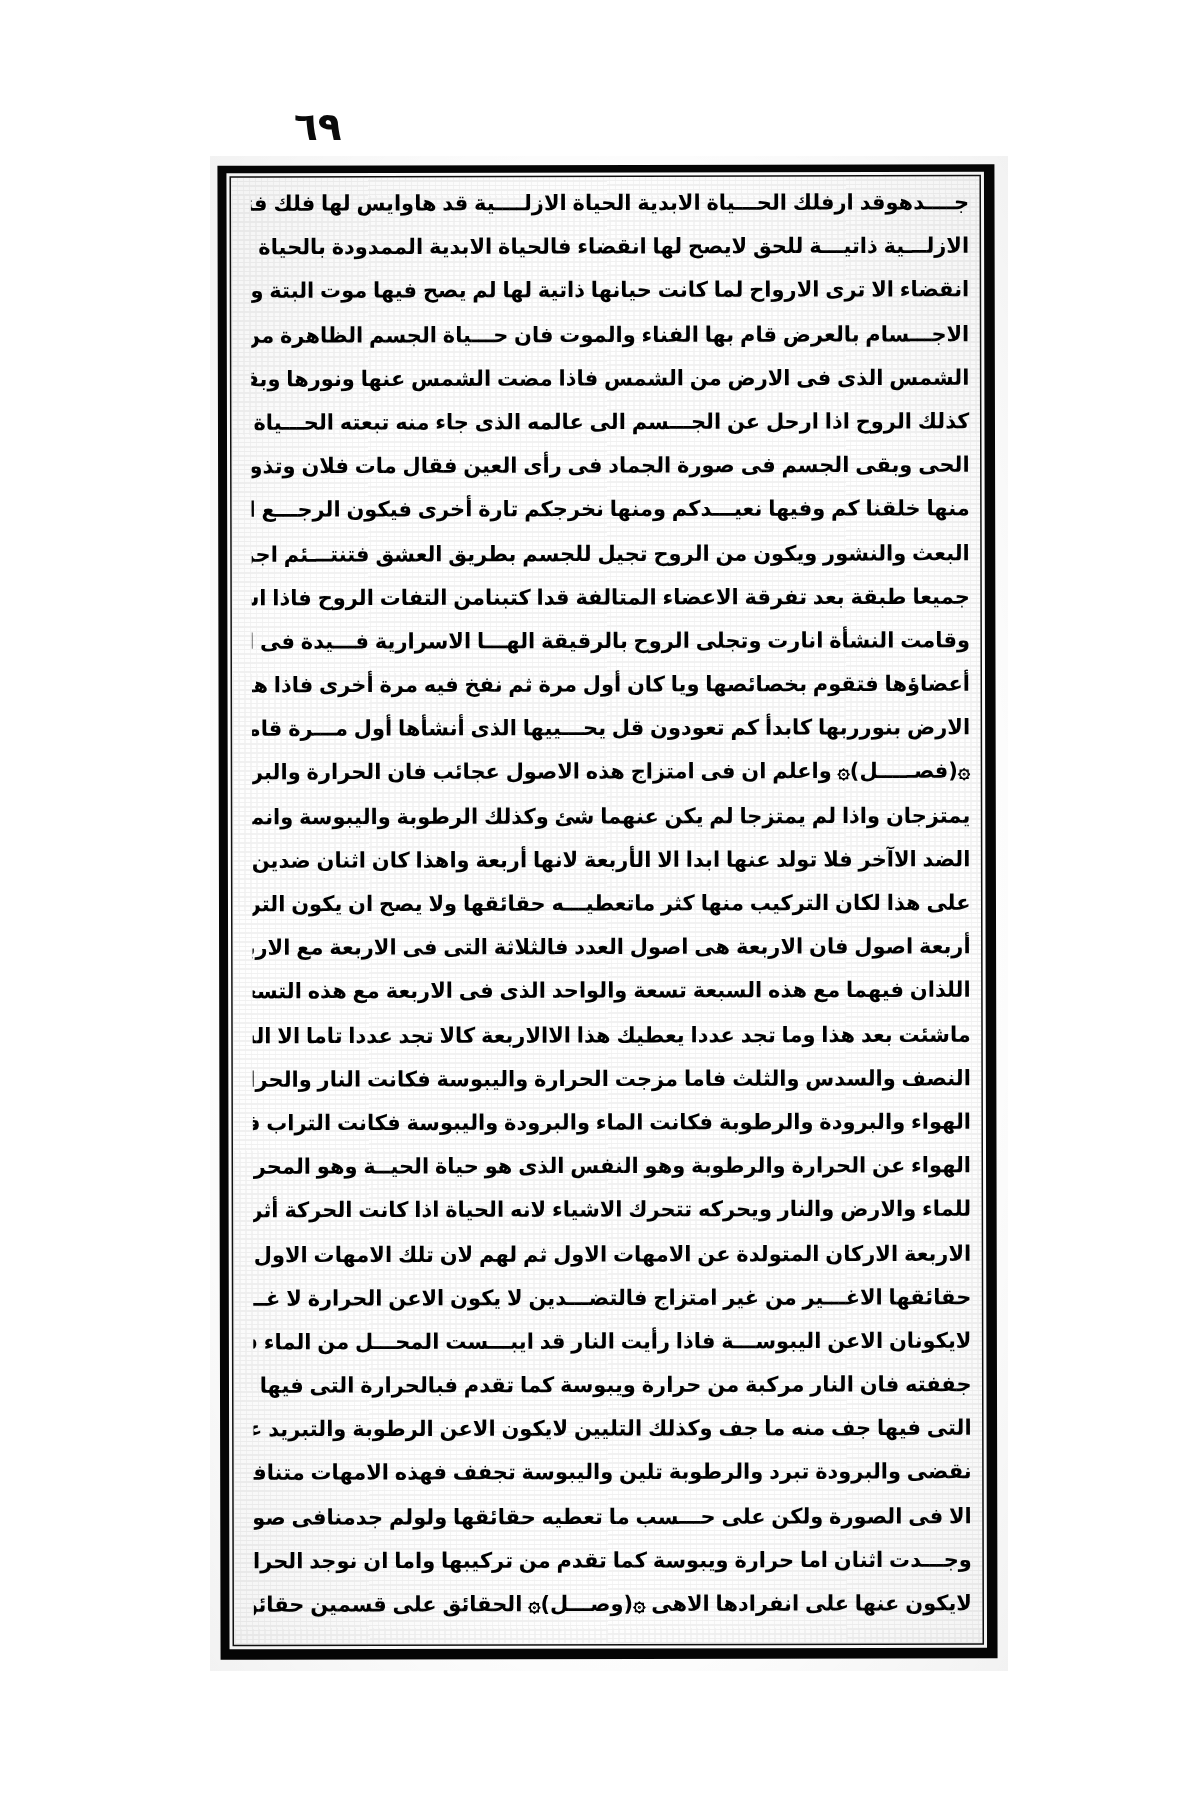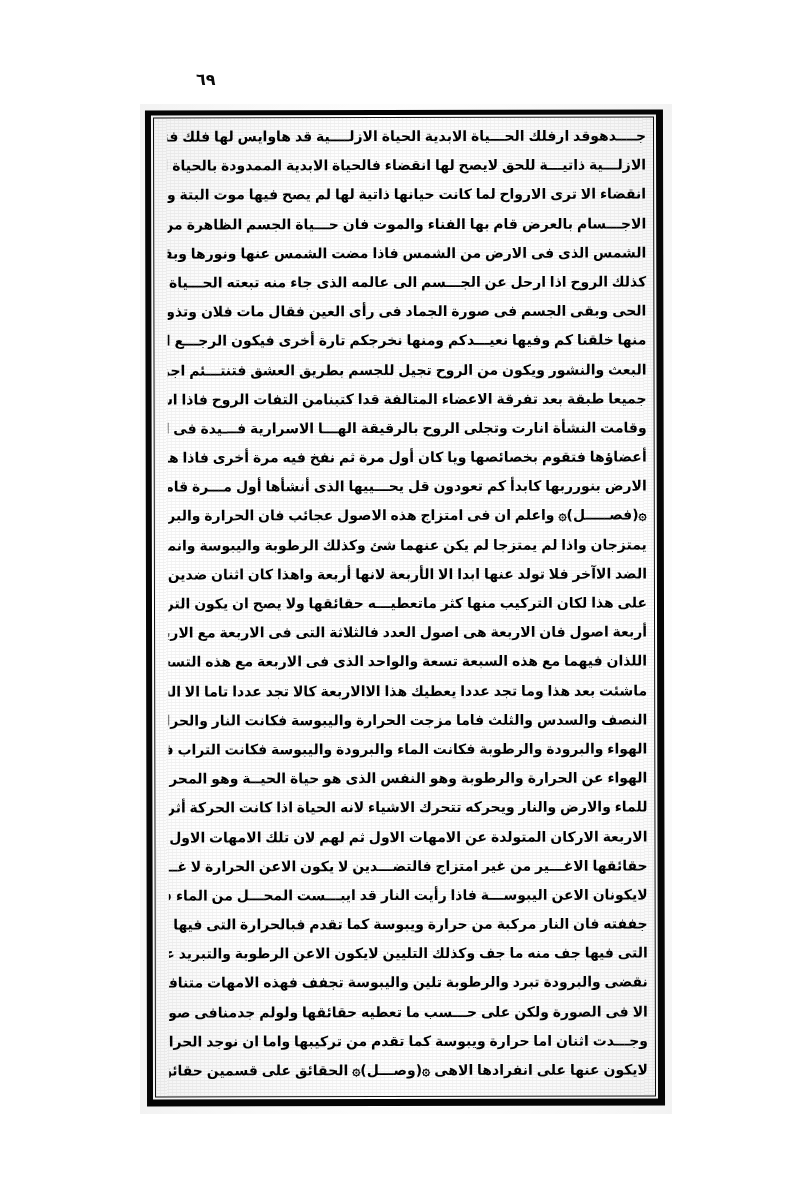--- a/index.html
+++ b/index.html
@@ -23,21 +23,21 @@
     inset: 0;
     background: #ffffff;
   }
 
   
   #folio-number {
     position: absolute;
     left: 196px;
     top: 72px;
     font-family: "DejaVu Sans", sans-serif;
-    font-size: 16px;
+    font-size: 26px;
     font-weight: 700;
     color: #0a0a0a;
     letter-spacing: 0px;
     line-height: 1;
     direction: rtl;
     unicode-bidi: isolate;
   }
 
   
   #text-frame {

